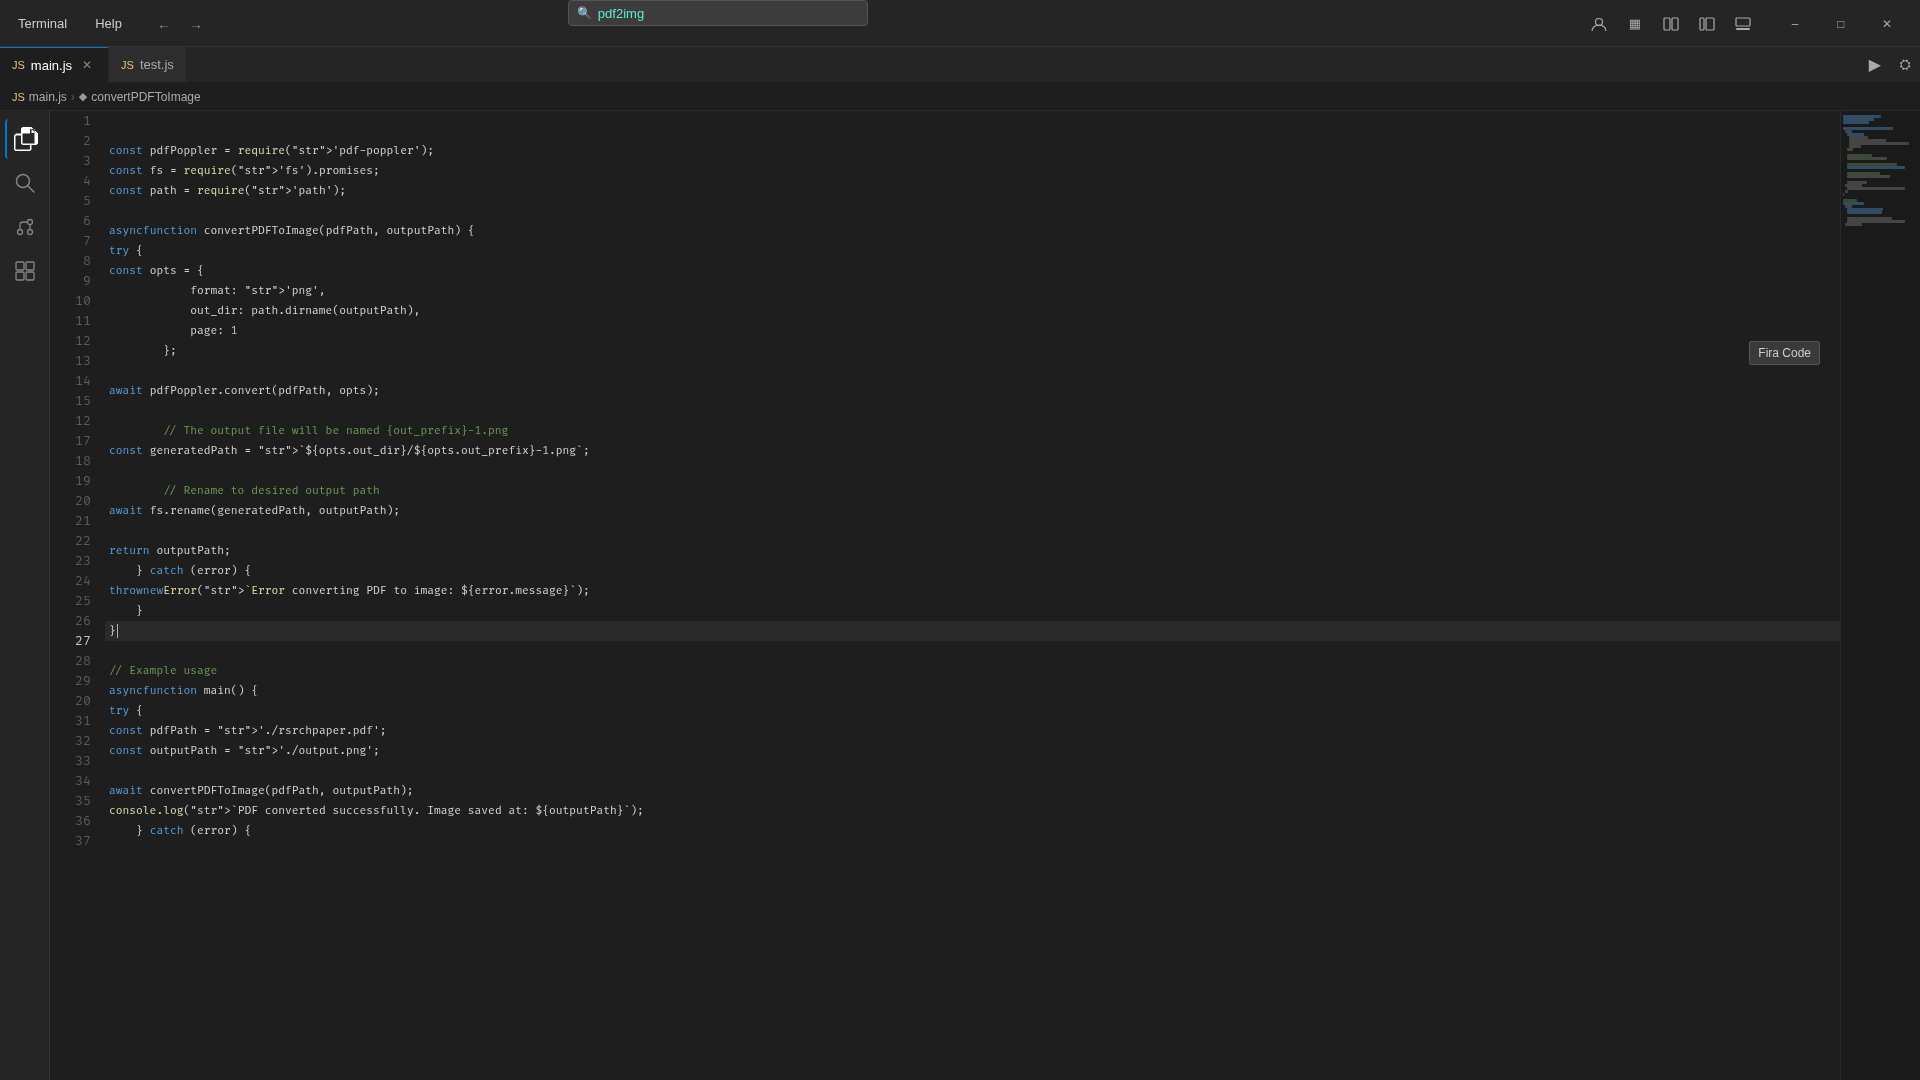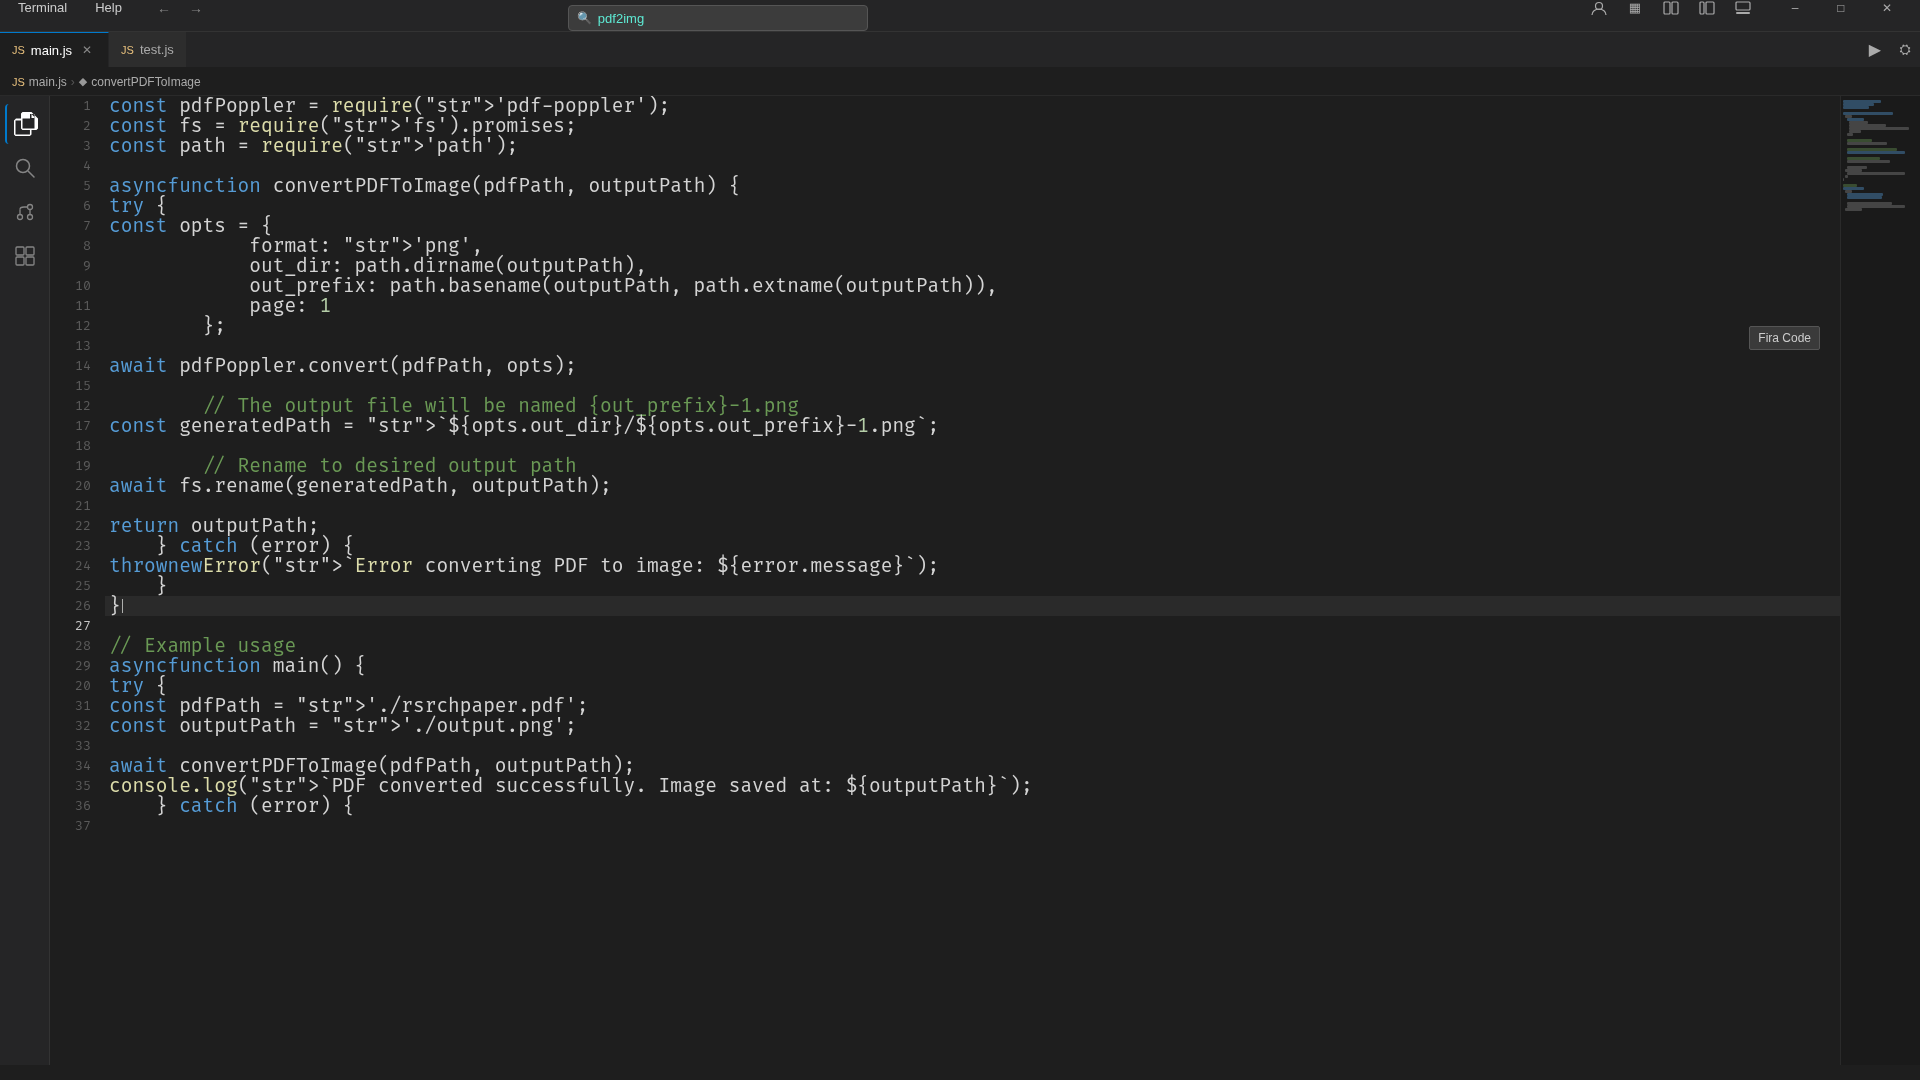--- a/index.html
+++ b/index.html
@@ -8,24 +8,24 @@
       color: #d4d4d4;
       font-family: 'Fira Code', 'Cascadia Code', 'Consolas', monospace;
       font-size: 13px;
       width: 1920px;
       height: 1080px;
       overflow: hidden;
     }
 
     
     .title-bar {
-      height: 32px;
+      height: 47px;
       background: #252526;
       display: flex;
-      align-items: flex-end;
+      align-items: flex-start;
       padding: 0 10px;
       gap: 0;
       border-bottom: 1px solid #333;
     }
     .title-bar-left {
       display: flex;
       align-items: center;
       gap: 12px;
       flex: 0 0 auto;
     }
@@ -227,23 +227,24 @@
       height: 20px;
       display: flex;
       align-items: center;
       justify-content: flex-end;
     }
     .line-num.current { color: #c6c6c6; }
     .code-content {
       flex: 1;
       padding: 0;
       overflow: auto;
-      font-size: 19px;
+      font-size: 11px;
       line-height: 20px;
       background: #1e1e1e;
+      margin-top: 30px;
     }
     .code-line {
       height: 20px;
       display: flex;
       align-items: center;
       padding-left: 4px;
       white-space: pre;
     }
     .code-line.current-line {
       background: #2a2a2a;
@@ -468,21 +469,20 @@
     <div class="code-content" id="codeContent">
         <div class="code-line"><span class="kw">const</span> pdfPoppler = <span class="fn">require</span>(<span class="&lt;span">"str"</span>&gt;'pdf-poppler');</div>
         <div class="code-line"><span class="kw">const</span> fs = <span class="fn">require</span>(<span class="&lt;span">"str"</span>&gt;'fs').promises;</div>
         <div class="code-line"><span class="kw">const</span> path = <span class="fn">require</span>(<span class="&lt;span">"str"</span>&gt;'path');</div>
         <div class="code-line">&nbsp;</div>
         <div class="code-line"><span class="kw">async</span> <span class="kw">function</span> convertPDFToImage(pdfPath, outputPath) {</div>
         <div class="code-line">    <span class="kw">try</span> {</div>
         <div class="code-line">        <span class="kw">const</span> opts = {</div>
         <div class="code-line">            format: <span class="&lt;span">"str"</span>&gt;'png',</div>
         <div class="code-line">            out_dir: path.dirname(outputPath),</div>
-        <div class="code-line">            out_prefix: path.basename(outputPath, path.extname(outputPath)),</div>
         <div class="code-line">            page: <span class="num">1</span></div>
         <div class="code-line">        };</div>
         <div class="code-line">&nbsp;</div>
         <div class="code-line">        <span class="kw">await</span> pdfPoppler.convert(pdfPath, opts);</div>
         <div class="code-line">&nbsp;</div>
         <div class="code-line"><span class="cmt">        // The output file will be named {out_prefix}-1.png</span></div>
         <div class="code-line">        <span class="kw">const</span> generatedPath = <span class="&lt;span">"str"</span>&gt;`${opts.out_dir}/${opts.out_prefix}-<span class="num">1</span>.png`;</div>
         <div class="code-line">&nbsp;</div>
         <div class="code-line"><span class="cmt">        // Rename to desired output path</span></div>
         <div class="code-line">        <span class="kw">await</span> fs.rename(generatedPath, outputPath);</div>

